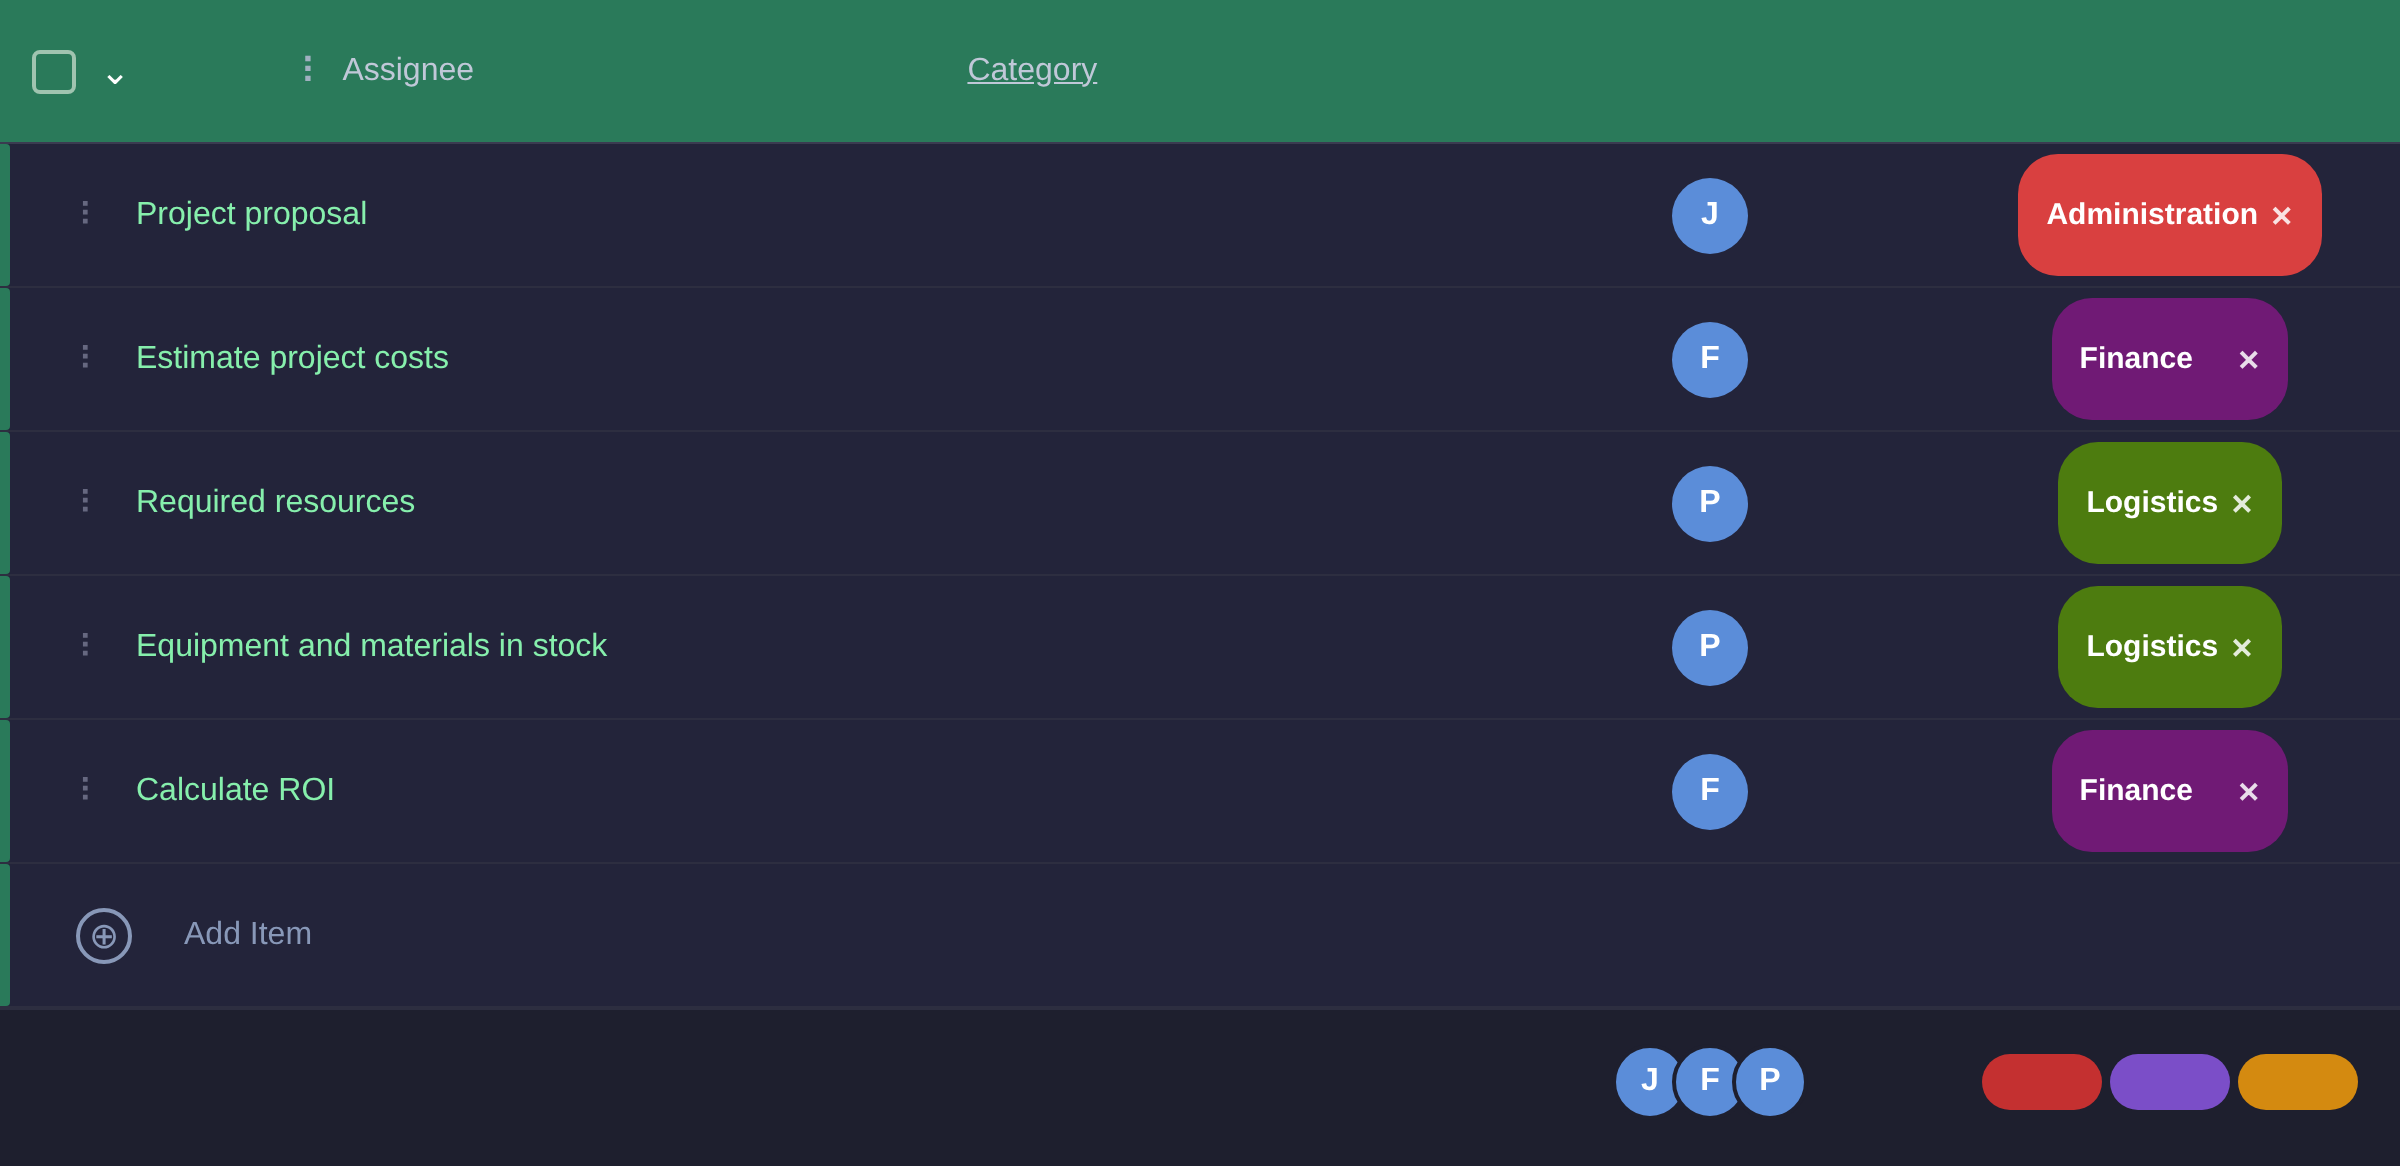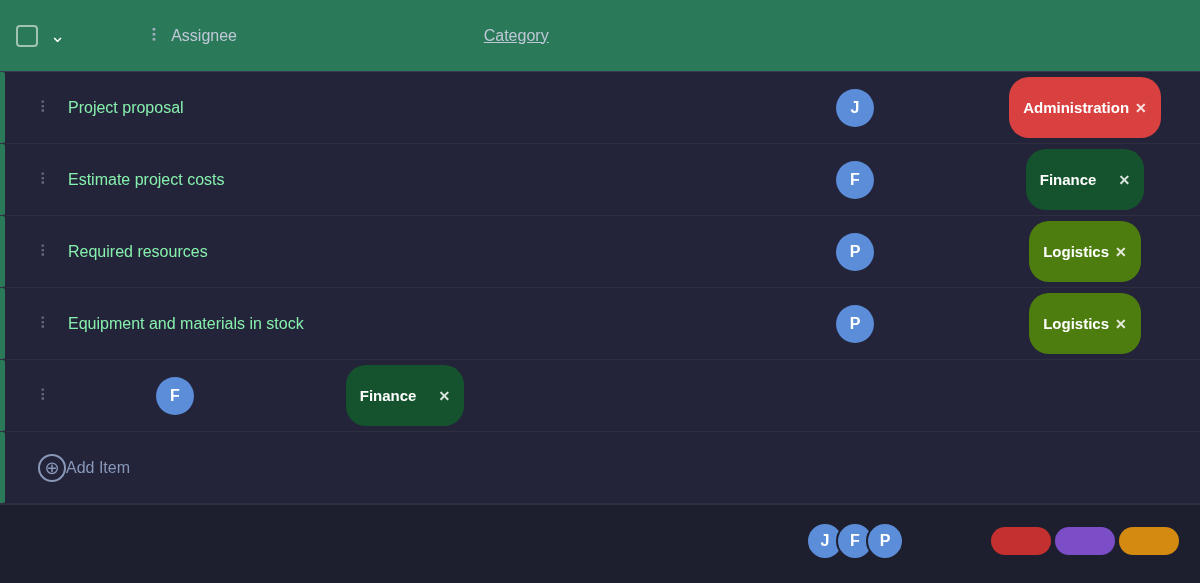--- a/index.html
+++ b/index.html
@@ -177,21 +177,21 @@
       font-size: 15px;
       font-weight: 600;
       color: #ffffff;
     }
 
     .badge-admin {
       background-color: #d94040;
     }
 
     .badge-finance {
-      background-color: #14532d;
+      background-color: #701a75;
       gap: 22px;
     }
 
     .badge-logistics {
       background-color: #4d7c0f;
     }
 
     .badge-x {
       cursor: pointer;
       font-size: 14px;
@@ -229,21 +229,21 @@
       justify-content: center;
       color: #8898b8;
       font-size: 18px;
       cursor: pointer;
       margin-left: 8px;
     }
 
     .add-label {
       font-size: 16px;
       color: #8898b8;
-      margin-left: 0;
+      margin-left: 26px;
       cursor: pointer;
     }
 
     
     .footer-row {
       display: flex;
       align-items: center;
       height: 72px;
       background-color: #1e1f2e;
       border-top: 1px solid #2d2e40;
@@ -366,20 +366,21 @@
       <div class="row-category">
         <div class="category-badge badge-logistics">
           <span>Logistics</span>
           <span class="badge-x">✕</span>
         </div>
       </div>
     </div>
       <div class="data-row">
       <div class="row-left-pad"></div>
       <div class="row-drag">⠇</div>
+      <span class="row-title">Calculate ROI</span>
       <div class="row-assignee">
         <div class="avatar">F</div>
       </div>
       <div class="row-category">
         <div class="category-badge badge-finance">
           <span>Finance</span>
           <span class="badge-x">✕</span>
         </div>
       </div>
     </div>

